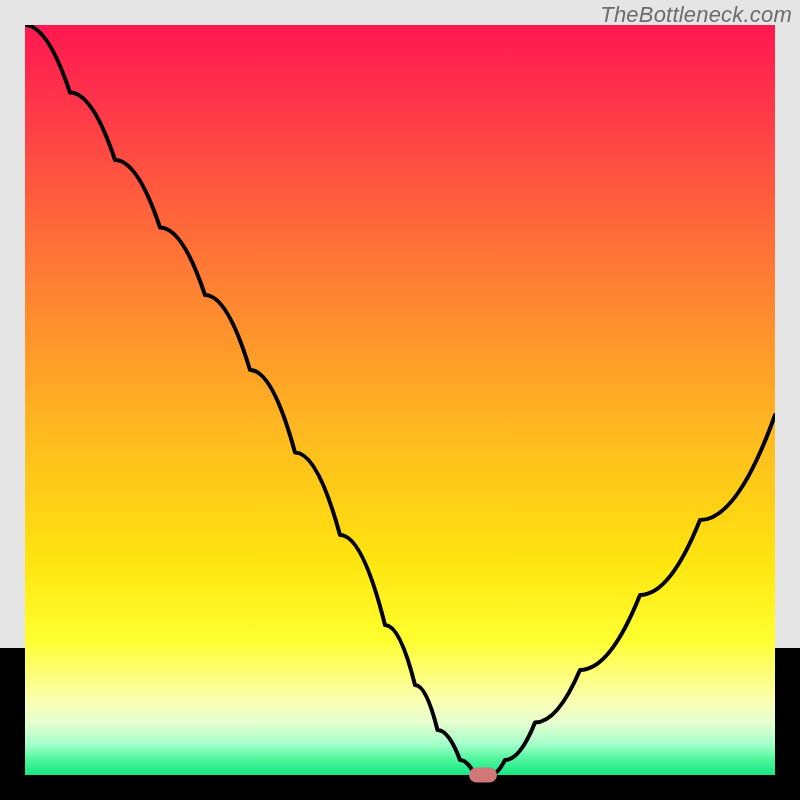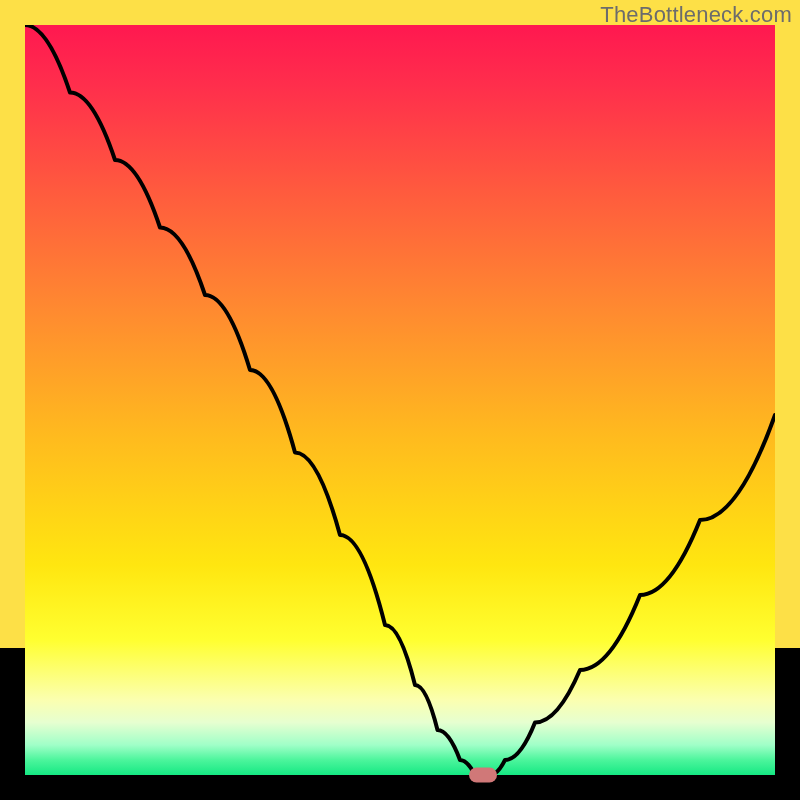--- a/index.html
+++ b/index.html
@@ -8,21 +8,22 @@
     width: 800px;
     height: 800px;
     background: #000;
     font-family: Arial, Helvetica, sans-serif;
     overflow: hidden;
   }
   .outer {
     position: relative;
     width: 800px;
     height: 648px;
-    background: #fde047;
+    background: #e5e5e5;
+    font-style: italic;
   }
   .plot {
     position: absolute;
     left: 25px;
     top: 25px;
     width: 750px;
     height: 750px;
     background: linear-gradient(to bottom,
       #ff1850 0%,
       #ff2e4c 8%,

